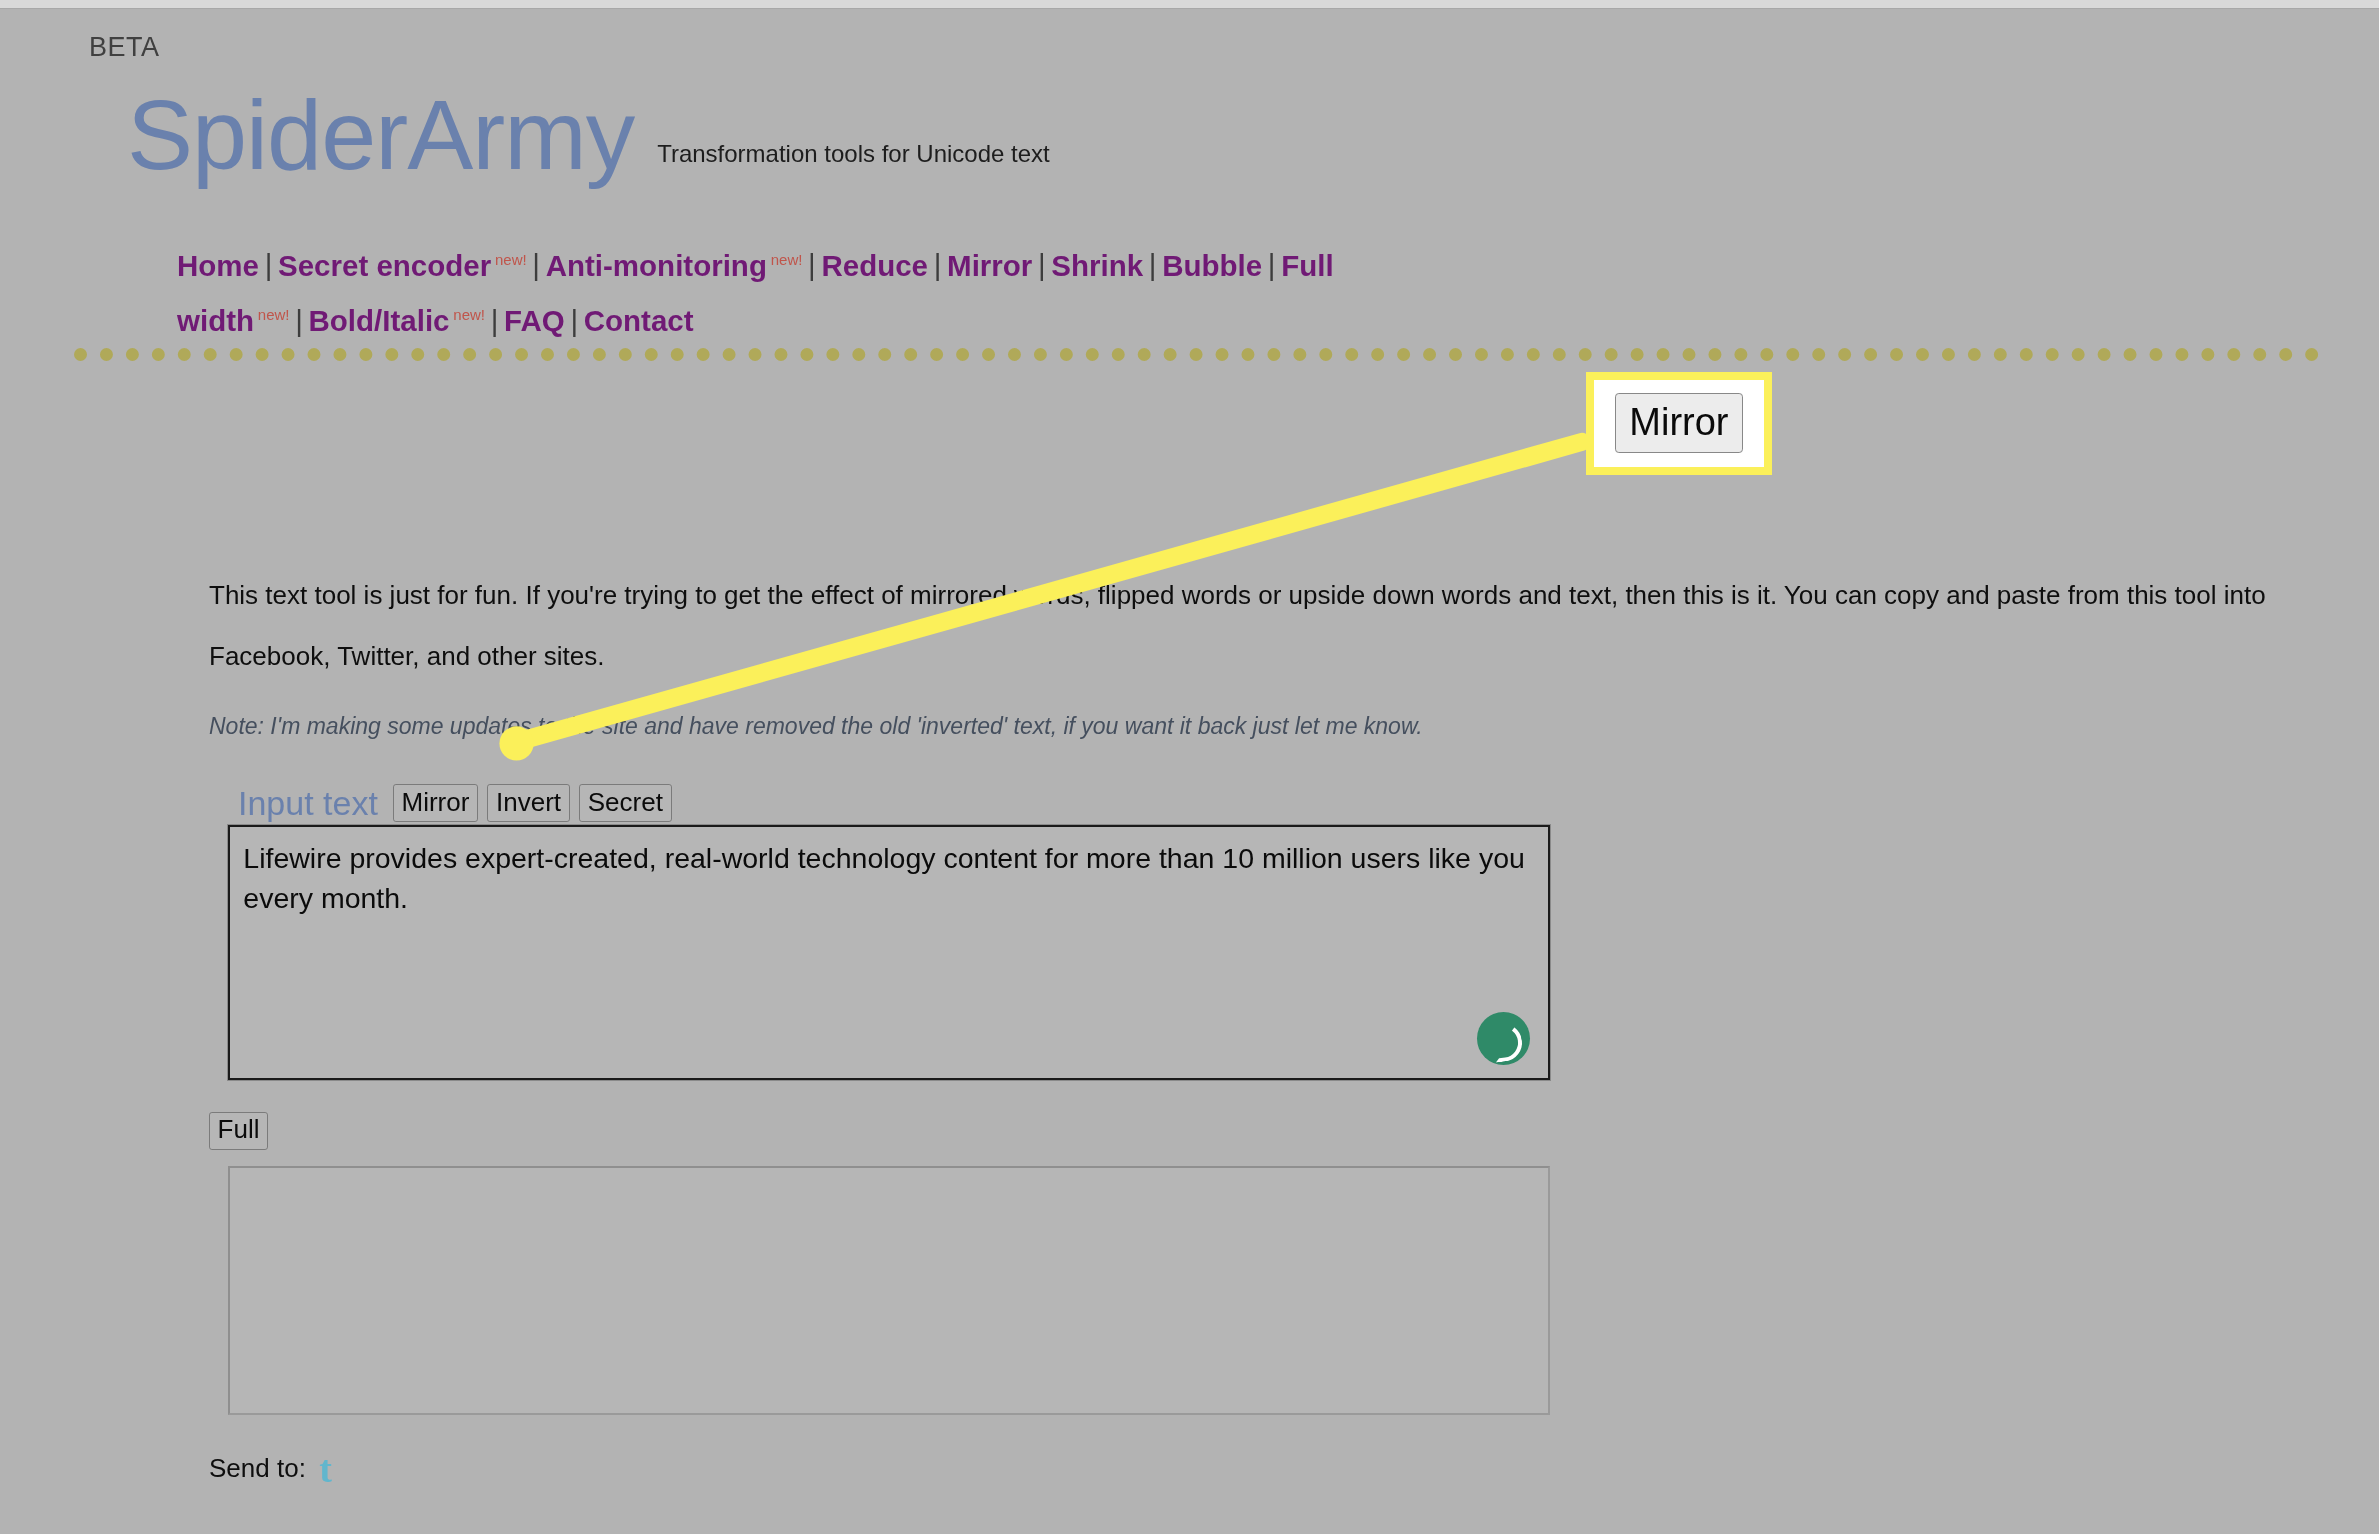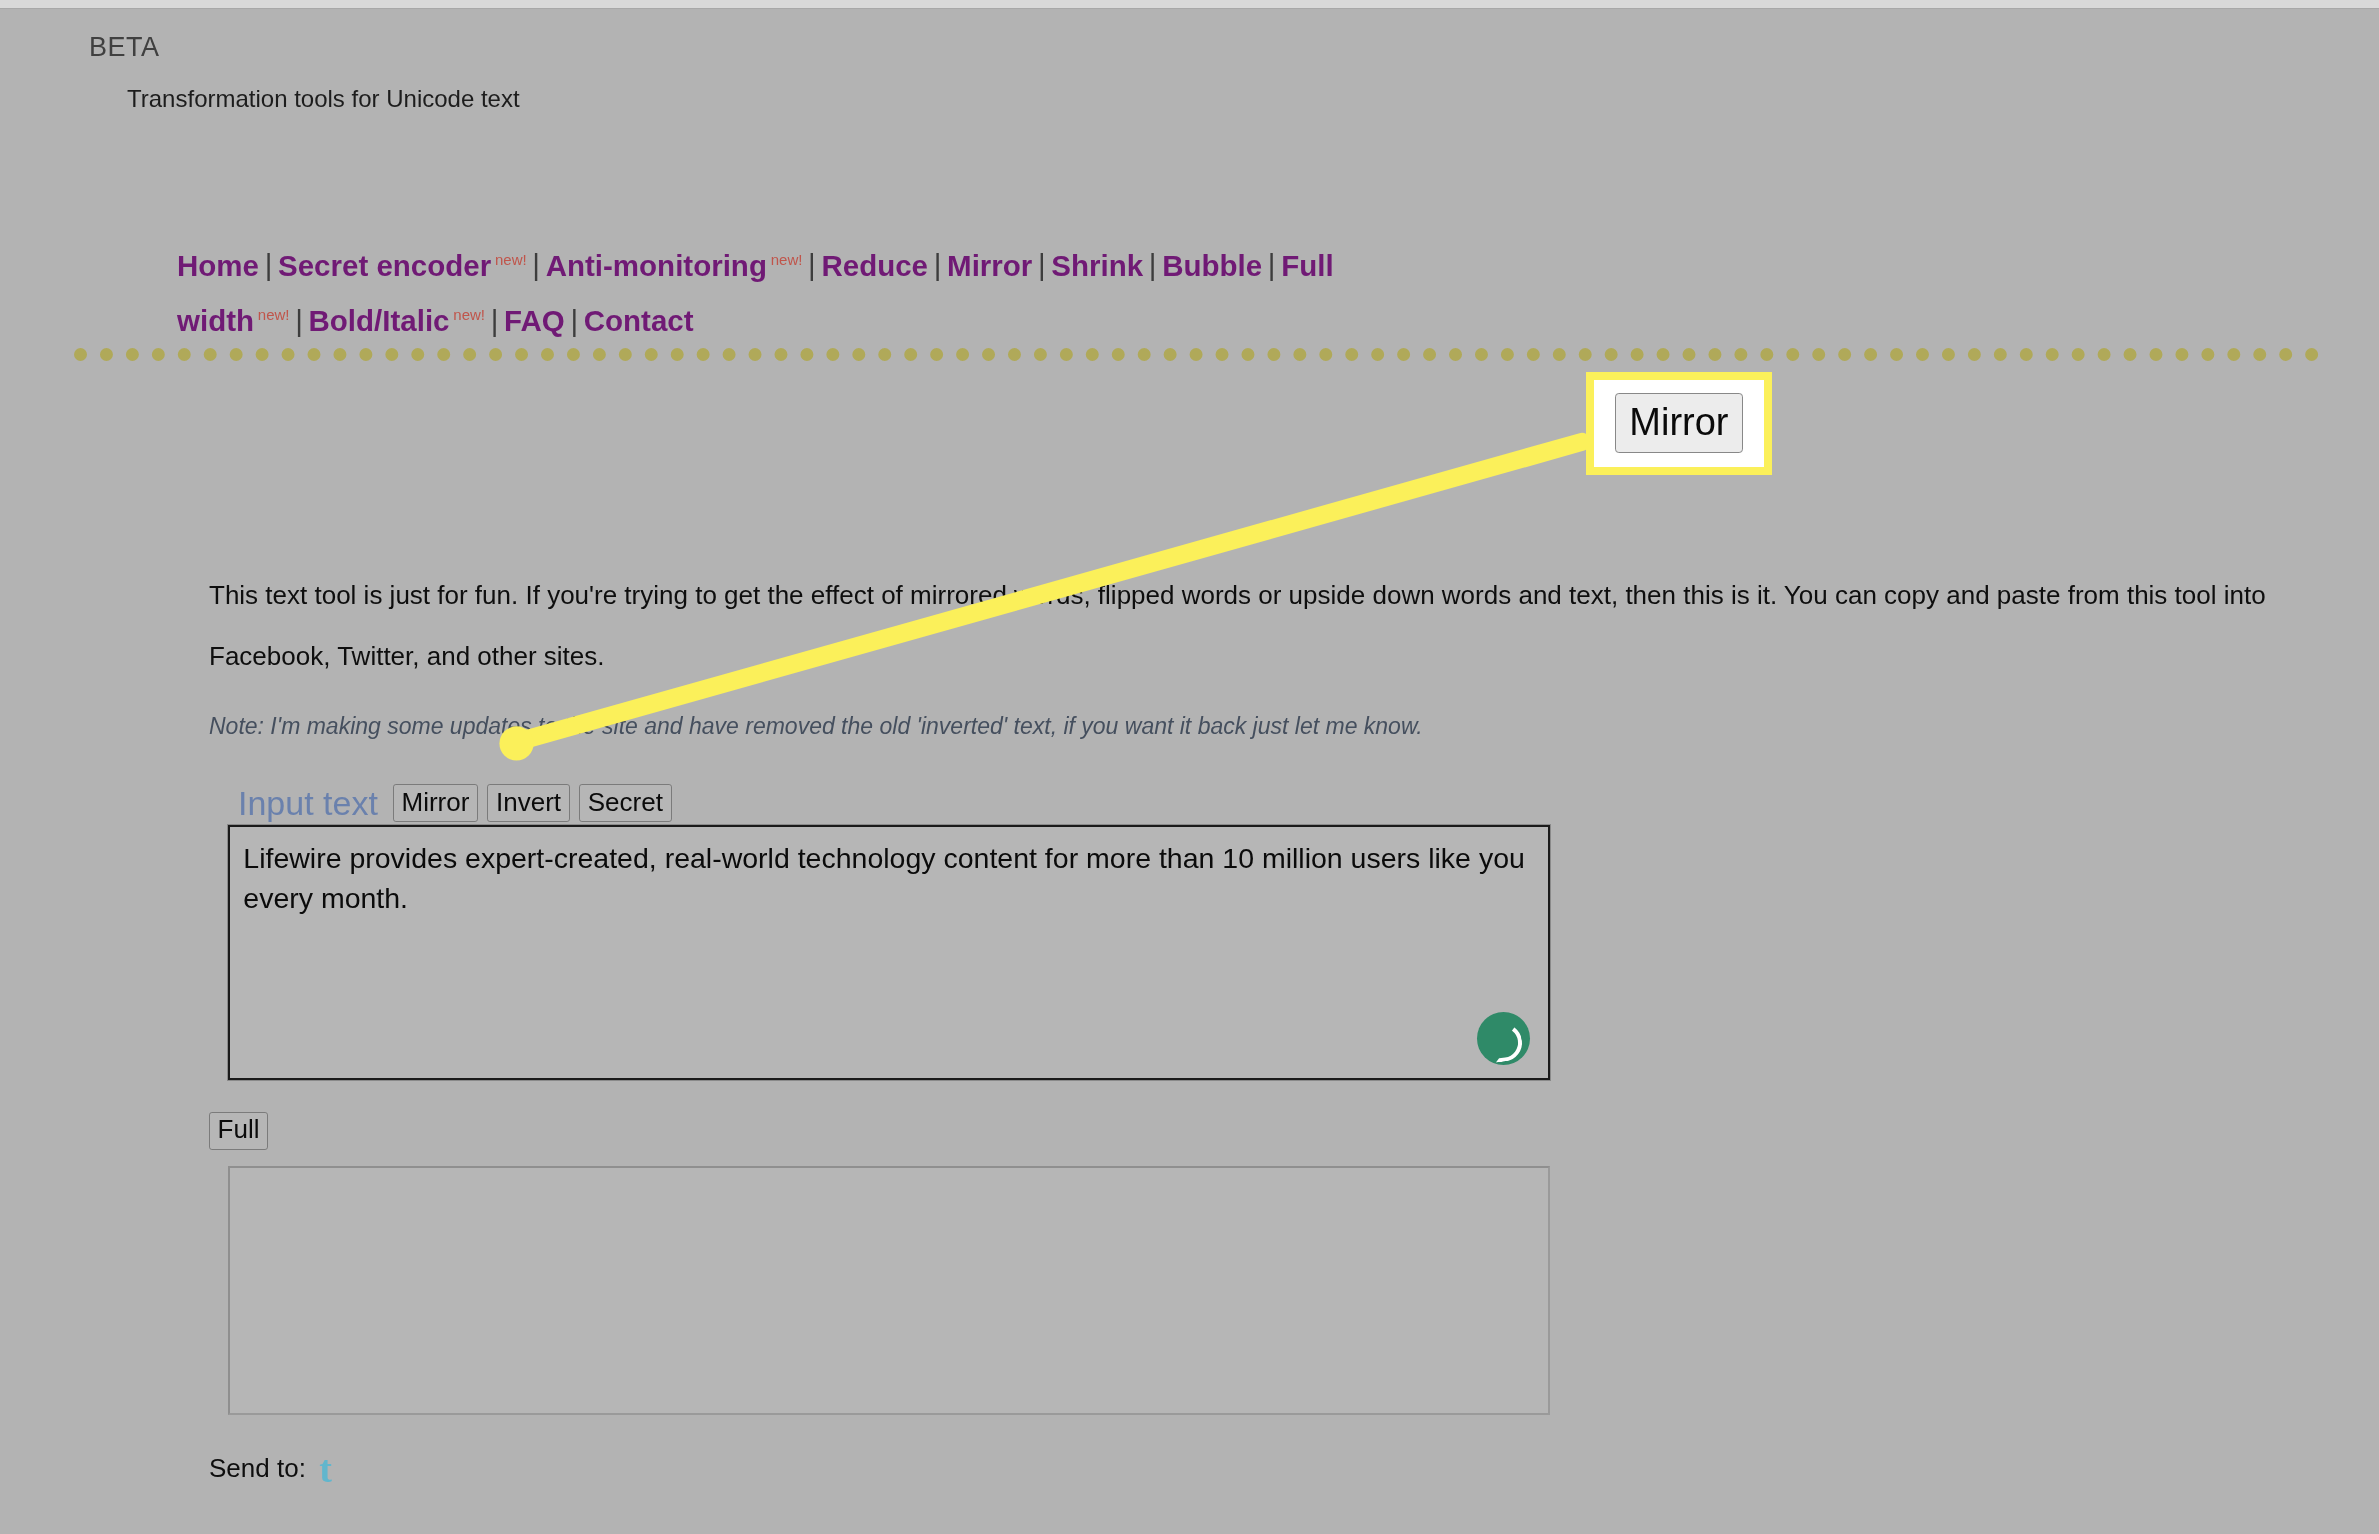--- a/index.html
+++ b/index.html
@@ -53,20 +53,21 @@
     font-size: 99px;
     line-height: 99px;
     color: #6a81ad;
     font-weight: normal;
     font-family: "Liberation Sans", sans-serif;
     letter-spacing: -1px;
   }
   .tagline {
     font-size: 24px;
     color: #1d1d1d;
+    margin-left: 23px;
     margin-bottom: 16px;
     font-family: "Liberation Sans", sans-serif;
   }
 
   
   .nav {
     position: absolute;
     left: 177px;
     top: 226px;
     width: 1427px;
@@ -274,20 +275,21 @@
 </head>
 <body>
 
 <div class="top-strip"></div>
 
 <div class="page">
 
   <div class="beta">BETA</div>
 
   <div class="brandrow">
+    <div class="brand">SpiderArmy</div>
     <div class="tagline">Transformation tools for Unicode text</div>
   </div>
 
   <div class="nav" id="nav"><a href="#">Home</a><span class="sep">|</span><a href="#">Secret encoder</a><sup class="new">new!</sup><span class="sep">|</span><a href="#">Anti-monitoring</a><sup class="new">new!</sup><span class="sep">|</span><a href="#">Reduce</a><span class="sep">|</span><a href="#">Mirror</a><span class="sep">|</span><a href="#">Shrink</a><span class="sep">|</span><a href="#">Bubble</a><span class="sep">|</span><a href="#">Full width</a><sup class="new">new!</sup><span class="sep">|</span><a href="#">Bold/Italic</a><sup class="new">new!</sup><span class="sep">|</span><a href="#">FAQ</a><span class="sep">|</span><a href="#">Contact</a></div>
 
   <div class="dotted-rule"></div>
 
 
   <div class="para">This text tool is just for fun. If you're trying to get the effect of mirrored words, flipped words or upside down words and text, then this is it. You can copy and paste from this tool into Facebook, Twitter, and other sites.</div>
 

